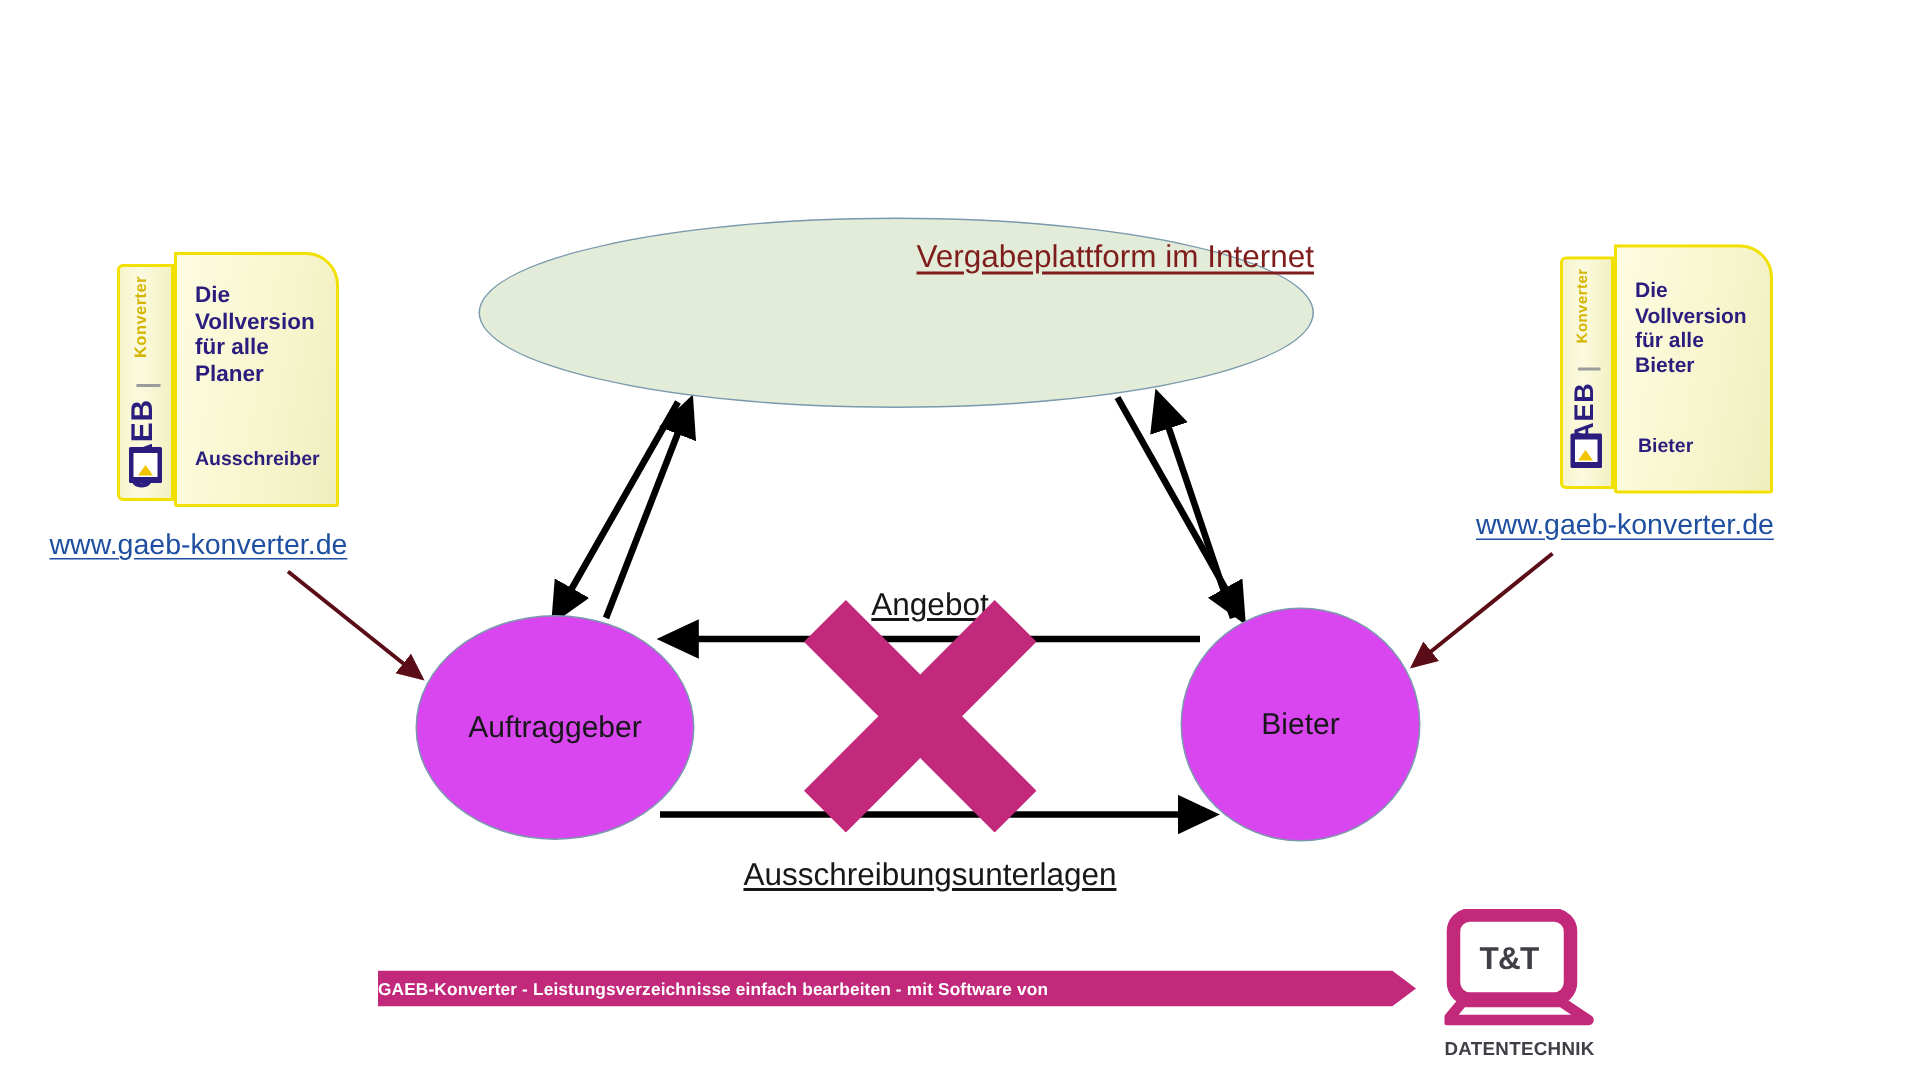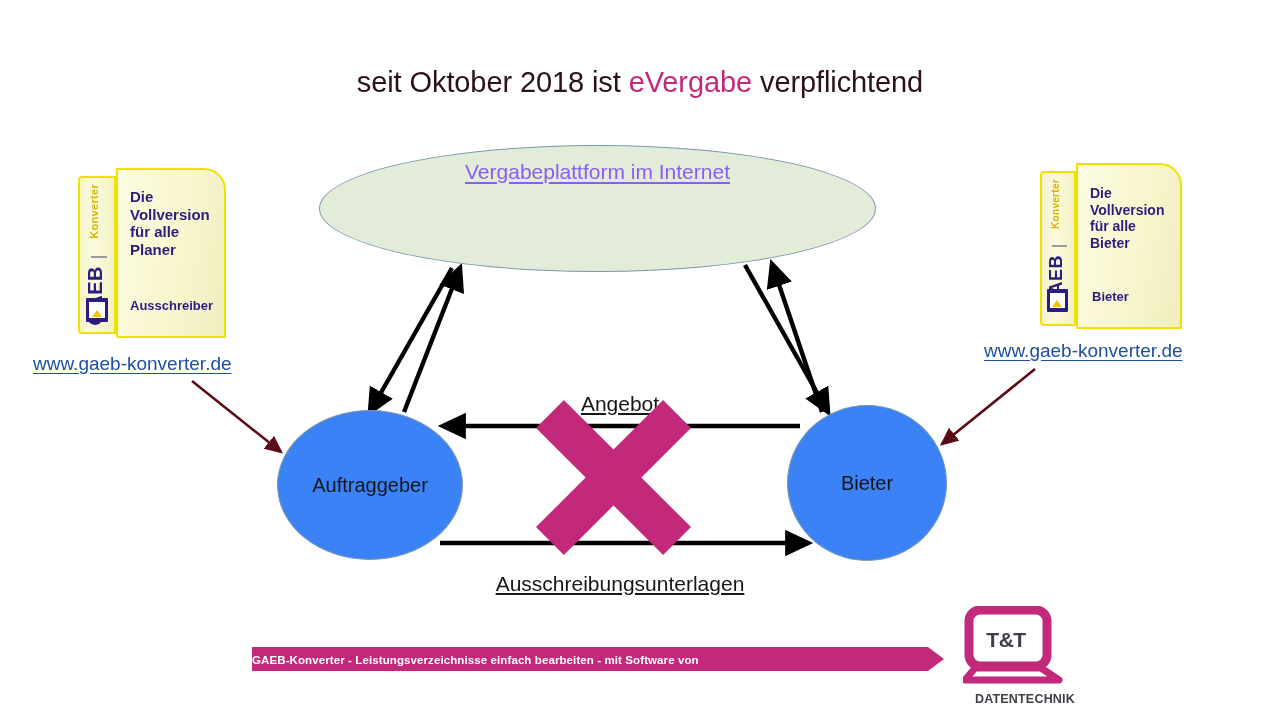--- a/index.html
+++ b/index.html
@@ -41,39 +41,39 @@
     width: 557px; height: 127px;
     border-radius: 50%;
     background: #E3ECD9;
     border: 1px solid #7A99AD;
     box-sizing: border-box;
   }
   .platform-text {
     position: absolute;
     left: 319px; top: 160px;
     width: 557px;
-    text-align: center;
-    color: #8b5cf6;
+    text-align: right;
+    color: #7f1d1d;
   }
   .platform-title {
     font-size: 21px;
     text-decoration: underline;
     text-underline-offset: 3px;
     margin-bottom: 8px;
   }
   .platform-line {
     font-size: 20px;
     line-height: 30px;
   }
 
   
   .actor-circle {
     position: absolute;
     border-radius: 50%;
-    background: #3b82f6;
+    background: #d946ef;
     border: 1px solid #7A99AD;
     box-sizing: border-box;
     display: flex;
     align-items: center;
     justify-content: center;
     font-size: 20px;
     color: #17171a;
   }
   #circle-auftraggeber {
     left: 277px; top: 410px;
@@ -218,35 +218,32 @@
     text-align: center;
     font-size: 21px;
     font-weight: bold;
     color: #3f3f46;
     letter-spacing: -0.5px;
   }
   .tt-sub {
     position: absolute;
     left: 0; top: 86px;
     width: 112px;
-    text-align: right;
+    text-align: left;
     font-size: 12.5px;
     font-weight: bold;
     color: #3f3f46;
     letter-spacing: 0.2px;
   }
 </style>
 </head>
 <body>
 
 <div id="stage">
 
-  <div class="title">
-    <span>seit Oktober 2018 ist </span><span class="accent">eVergabe</span><span> verpflichtend</span>
-  </div>
 
   <svg width="1280" height="720" style="position:absolute;left:0;top:0;">
     <defs>
       <marker id="arrowBlack" markerWidth="7" markerHeight="7" refX="5.2" refY="3" orient="auto">
         <path d="M0,0 L6.4,3 L0,6 z" fill="#000000"></path>
       </marker>
       <marker id="arrowDark" markerWidth="8" markerHeight="8" refX="6" refY="3.2" orient="auto">
         <path d="M0,0 L7,3.2 L0,6.4 z" fill="#5A0D16"></path>
       </marker>
     </defs>

